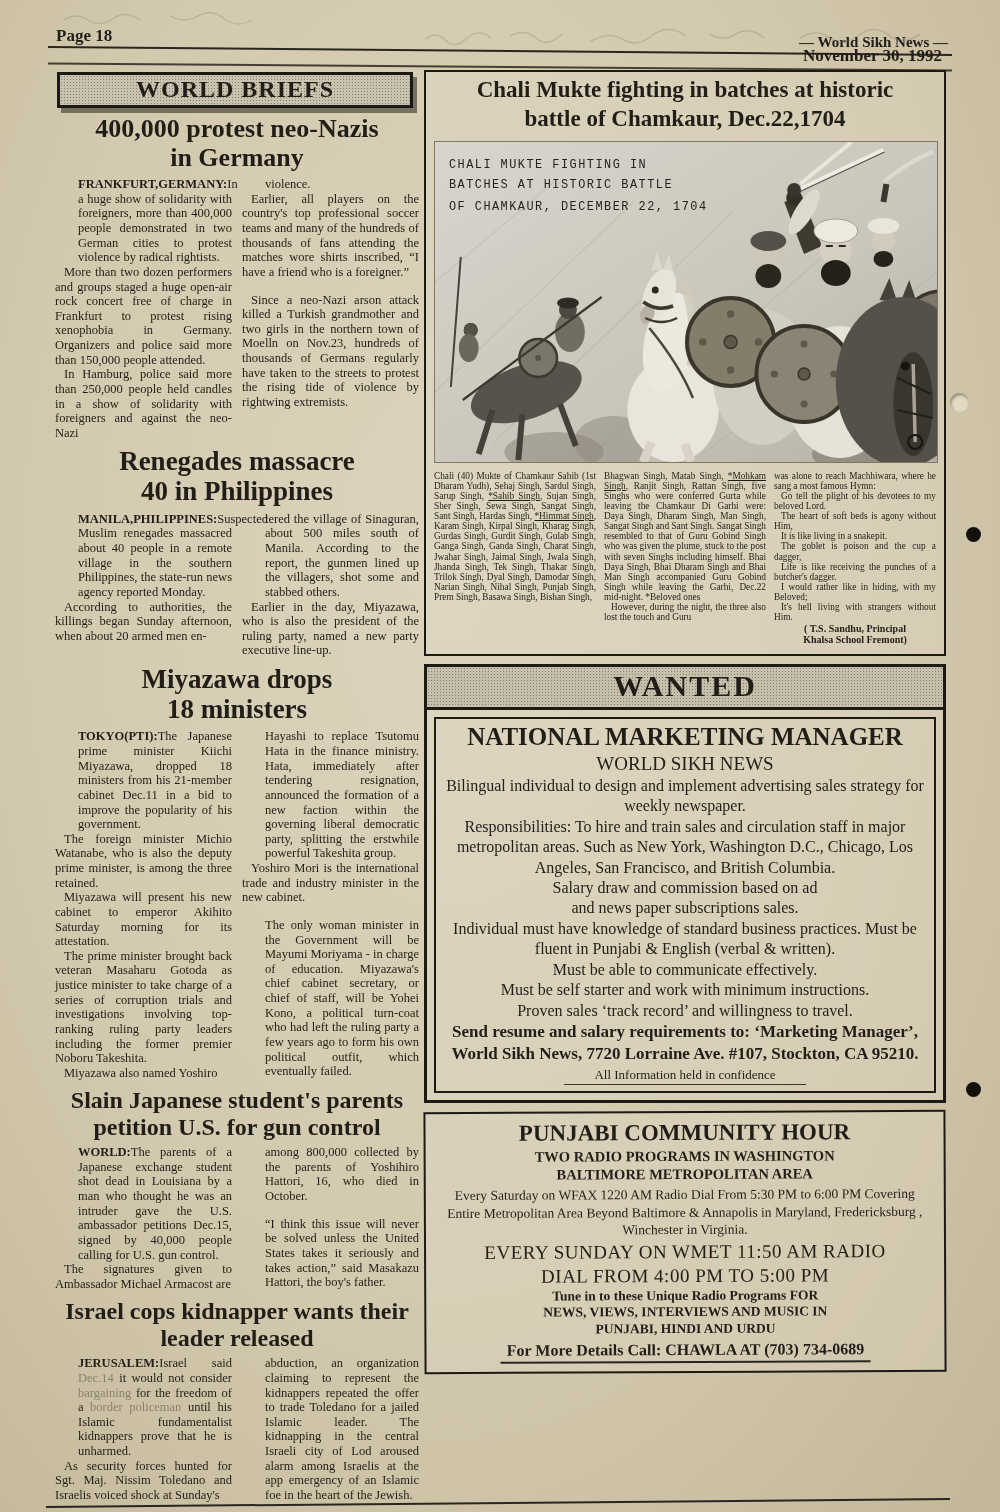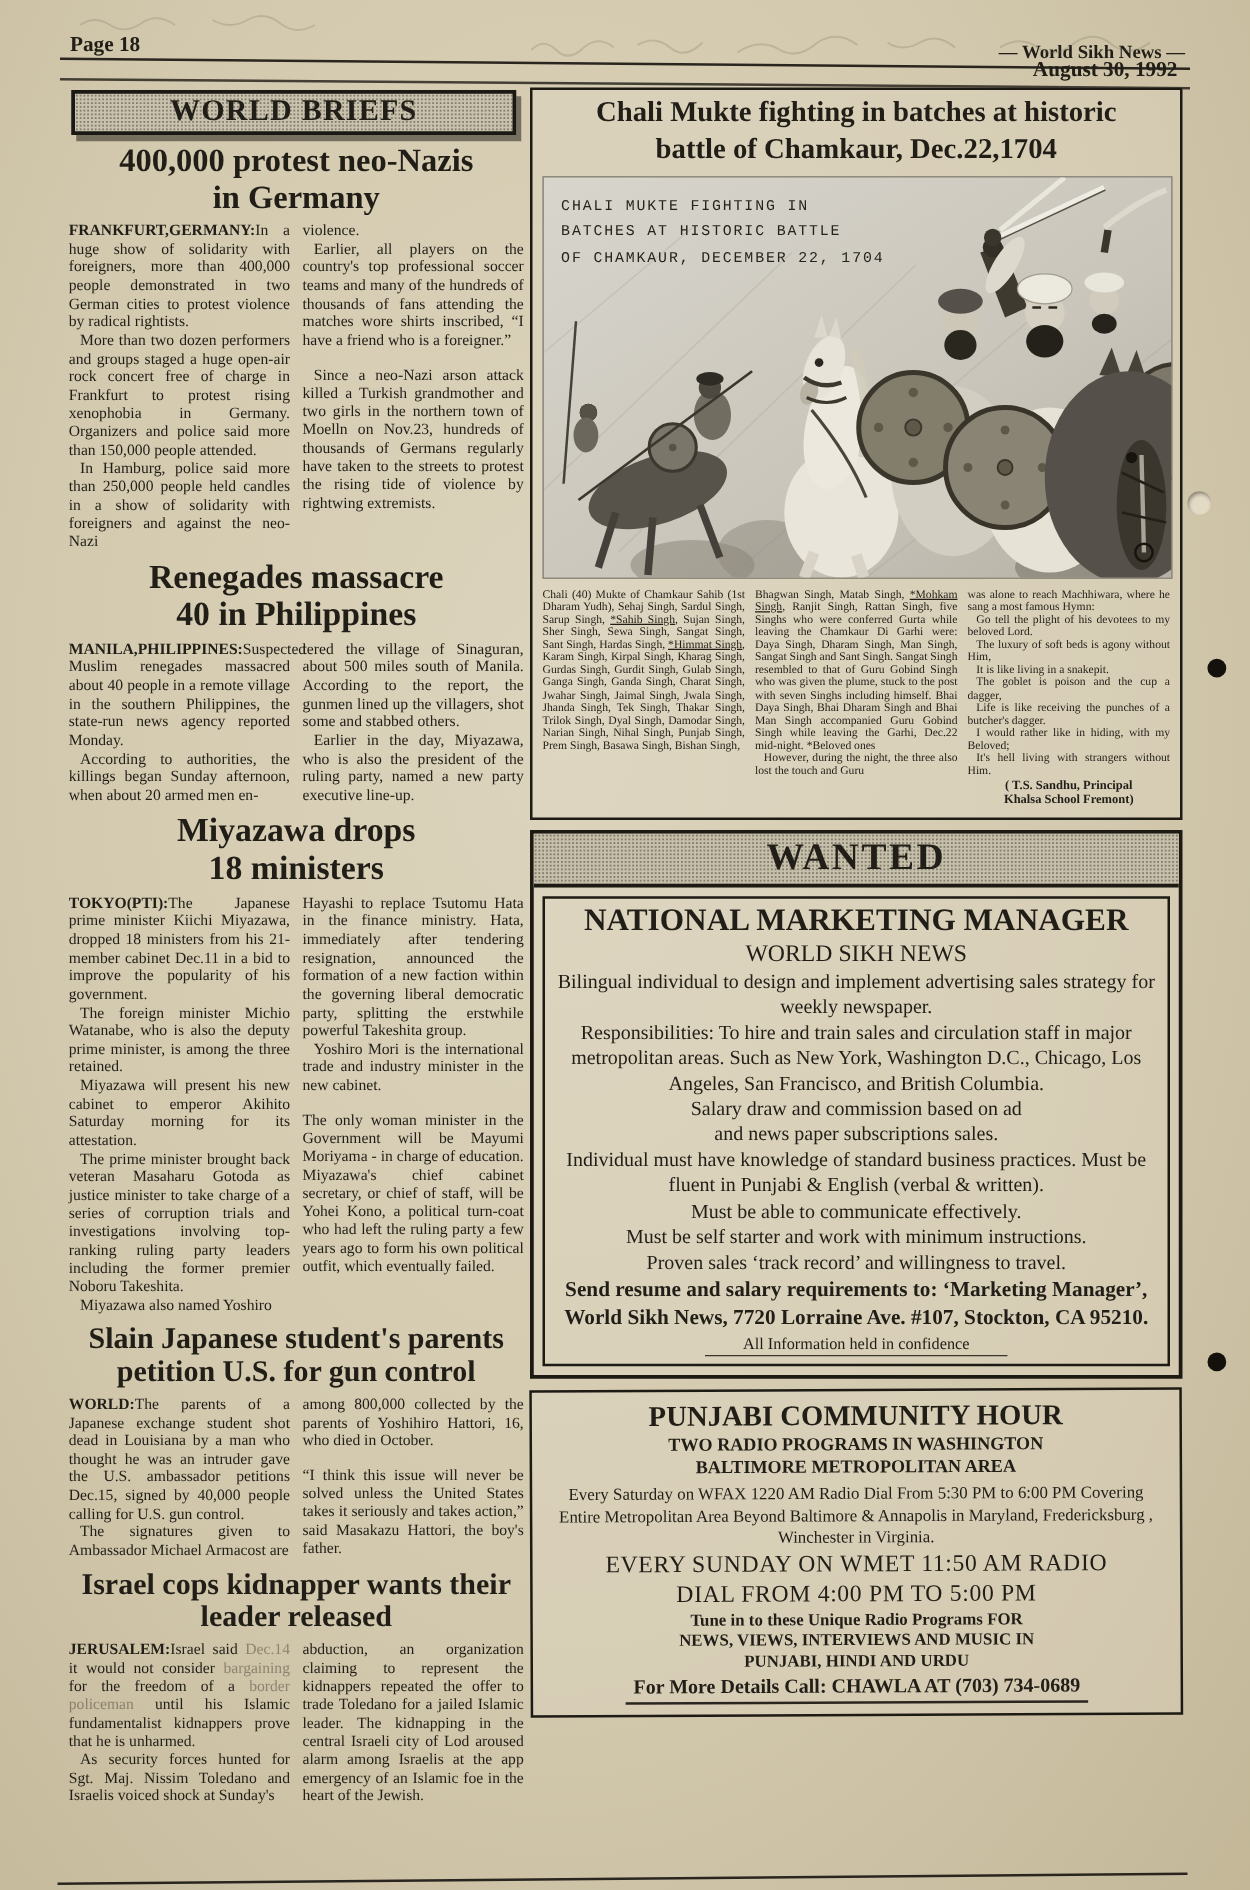--- a/index.html
+++ b/index.html
@@ -27,21 +27,21 @@
     background-image:radial-gradient(#857f6c 0.9px, transparent 1px);background-size:3px 3px;
     box-shadow:4px 5px 0 rgba(40,36,28,.55);
   }
   
   .article{margin-top:7px;}
   .ah{margin:4px 0 5px;text-align:center;font-weight:bold;line-height:1.1;}
   .ah.s26{font-size:26px;} .ah.s27{font-size:27px;} .ah.s24{font-size:24px;}
   .body2col{display:flex;gap:10px;text-align:justify;font-size:12.5px;line-height:1.17;}
   .bcol{flex:1;min-width:0;}
   .bcol p{margin:0;text-indent:9px;}
-  .bcol p.noind{text-indent:0;}
+  .bcol p.noind{text-indent:0;margin-left:23px;}
   .bcol p.gap{margin-top:13px;}
   .dl{font-weight:bold;}
   .faint{color:rgba(45,41,33,.42);}
   
   .rbox{border:2.5px solid #1d1a14;background:rgba(226,219,201,.35);margin-bottom:8px;}
   .cham{padding:2px 8px 8px;}
   .cham-head{text-align:center;font-weight:bold;font-size:23px;line-height:1.25;margin:2px 0 7px;}
   .battle{display:block;width:100%;height:320px;border:1.5px solid #7e7869;background:#c6c2b8;}
   .chamcols{display:flex;gap:8px;margin-top:8px;font-size:9.3px;line-height:1.09;text-align:justify;}
   .chamcols .ccol{flex:1;min-width:0;}
@@ -83,21 +83,21 @@
 </head>
 <body>
 
 <div class="page">
 
   <div class="pagehead">
     <span class="pnum">Page 18</span>
     <span class="mast">— World Sikh News —</span>
   </div>
   <div class="hrule r1"></div>
-  <div class="pagedate">August 30, 1992</div>
+  <div class="pagedate">November 30, 1992</div>
   <div class="hrule r2"></div>
 
   <div class="col-left">
 
     <div class="wb-box">
       <span>WORLD BRIEFS</span>
     </div>
 
     <div class="article">
       <div class="ah s26">
@@ -322,21 +322,21 @@
         <div class="ccol">
           <p><span>Chali (40) Mukte of Chamkaur Sahib (1st Dharam Yudh), Sehaj Singh, Sardul Singh, Sarup Singh, </span><span class="uln">*Sahib Singh</span><span>, Sujan Singh, Sher Singh, Sewa Singh, Sangat Singh, Sant Singh, Hardas Singh, </span><span class="uln">*Himmat Singh</span><span>, Karam Singh, Kirpal Singh, Kharag Singh, Gurdas Singh, Gurdit Singh, Gulab Singh, Ganga Singh, Ganda Singh, Charat Singh, Jwahar Singh, Jaimal Singh, Jwala Singh, Jhanda Singh, Tek Singh, Thakar Singh, Trilok Singh, Dyal Singh, Damodar Singh, Narian Singh, Nihal Singh, Punjab Singh, Prem Singh, Basawa Singh, Bishan Singh,</span></p>
         </div>
         <div class="ccol">
           <p><span>Bhagwan Singh, Matab Singh, </span><span class="uln">*Mohkam Singh</span><span>, Ranjit Singh, Rattan Singh, five Singhs who were conferred Gurta while leaving the Chamkaur Di Garhi were: Daya Singh, Dharam Singh, Man Singh, Sangat Singh and Sant Singh. Sangat Singh resembled to that of Guru Gobind Singh who was given the plume, stuck to the post with seven Singhs including himself. Bhai Daya Singh, Bhai Dharam Singh and Bhai Man Singh accompanied Guru Gobind Singh while leaving the Garhi, Dec.22 mid-night. *Beloved ones</span></p>
           <p class="ind">However, during the night, the three also lost the touch and Guru</p>
         </div>
         <div class="ccol">
           <p>was alone to reach Machhiwara, where he sang a most famous Hymn:</p>
           <p class="ind">Go tell the plight of his devotees to my beloved Lord.</p>
-          <p class="ind">The luxury of soft beds is agony without Him,</p>
+          <p class="ind">The heart of soft beds is agony without Him,</p>
           <p class="ind">It is like living in a snakepit.</p>
           <p class="ind">The goblet is poison and the cup a dagger,</p>
           <p class="ind">Life is like receiving the punches of a butcher's dagger.</p>
           <p class="ind">I would rather like in hiding, with my Beloved;</p>
           <p class="ind">It's hell living with strangers without Him.</p>
           <p class="attr"><span>( T.S. Sandhu, Principal</span><br><span>Khalsa School Fremont)</span></p>
         </div>
       </div>
     </div>
 

